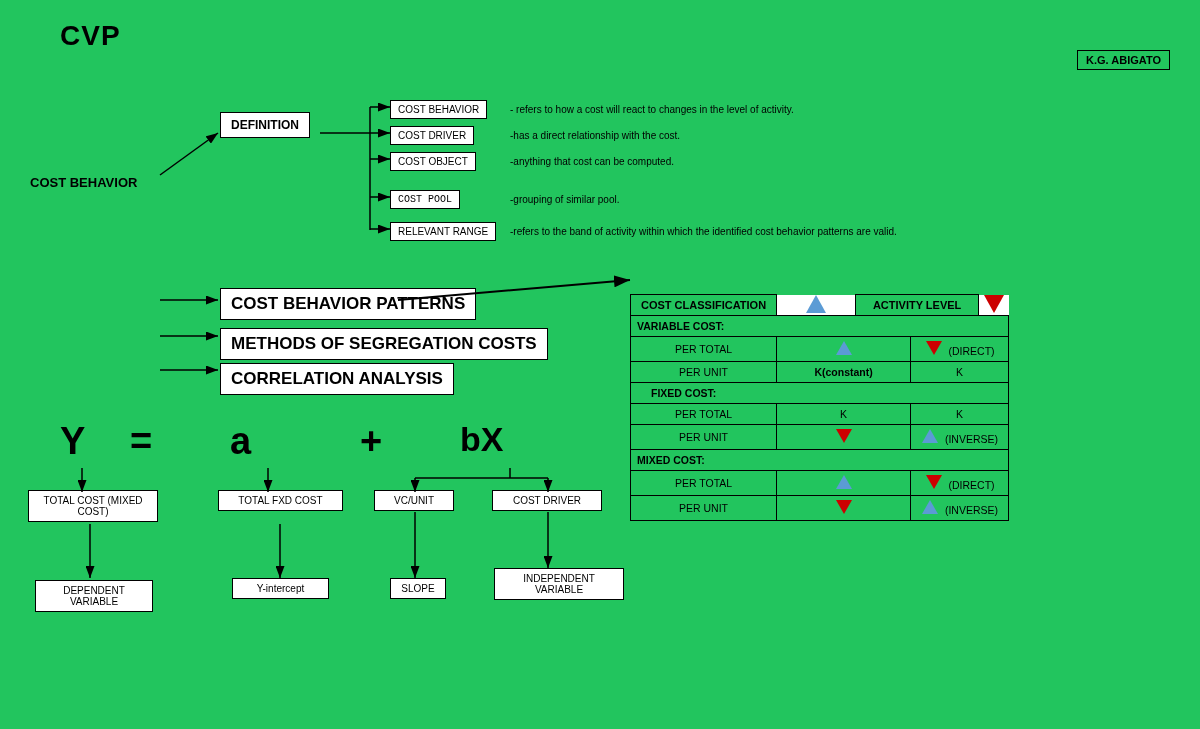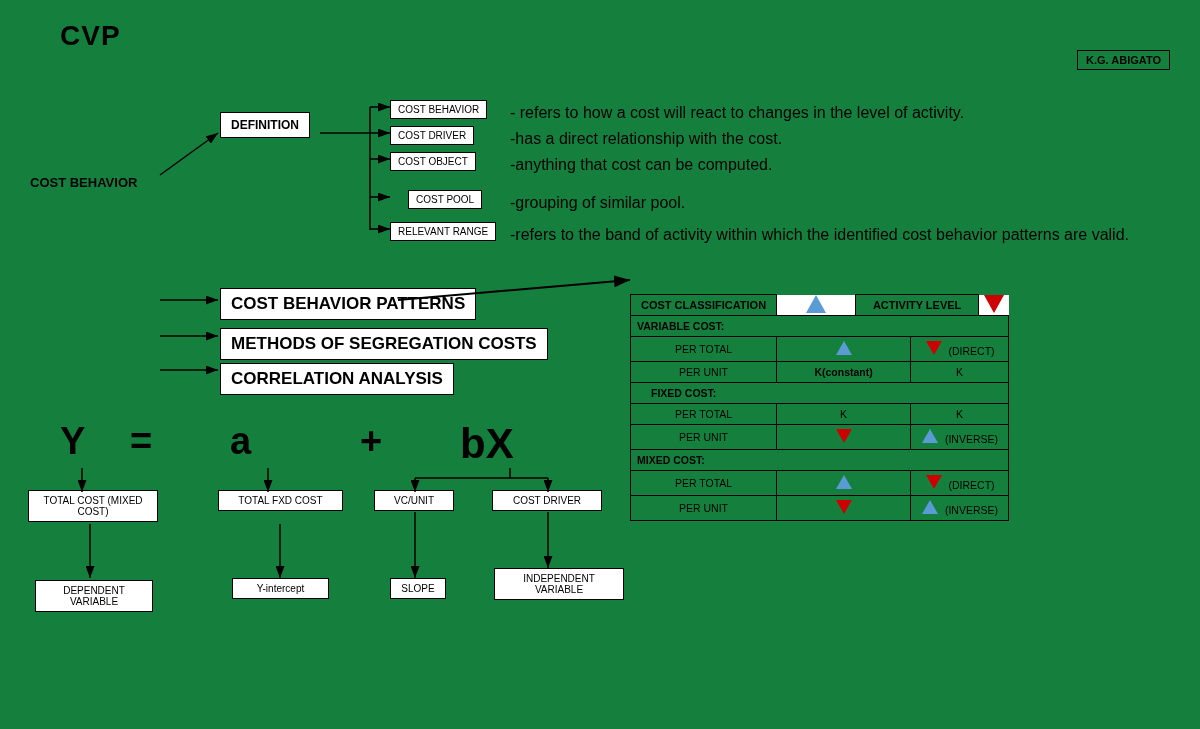--- a/index.html
+++ b/index.html
@@ -10,21 +10,21 @@
       width: 1200px;
       height: 729px;
       overflow: hidden;
       position: relative;
     }
 
     .page {
       width: 1200px;
       height: 729px;
       position: relative;
-      background: #15803d;
+      background: #22c55e;
     }
 
     
     .title {
       position: absolute;
       top: 20px;
       left: 60px;
       font-size: 28px;
       font-weight: 900;
       font-family: Arial Black, Arial, sans-serif;
@@ -66,21 +66,21 @@
     .def-item {
       position: absolute;
       border: 1px solid #000;
       padding: 3px 7px;
       font-size: 10px;
       background: #fff;
     }
 
     .def-desc {
       position: absolute;
-      font-size: 16px;
+      font-size: 10px;
     }
 
     
     .arrows-svg {
       position: absolute;
       top: 0;
       left: 0;
       width: 1200px;
       height: 729px;
       pointer-events: none;
@@ -122,21 +122,21 @@
       position: absolute;
       top: 420px;
       left: 360px;
       font-size: 38px;
       font-weight: bold;
     }
     .formula-bx {
       position: absolute;
       top: 420px;
       left: 460px;
-      font-size: 42px;
+      font-size: 34px;
       font-weight: bold;
     }
 
     
     .small-box {
       position: absolute;
       border: 1.5px solid #000;
       padding: 4px 8px;
       font-size: 10px;
       background: #fff;
@@ -223,21 +223,21 @@
 
   <div class="def-item" style="top:100px; left:390px;">COST BEHAVIOR</div>
   <div class="def-desc" style="top:104px; left:510px;">- refers to how a cost will react to changes in the level of activity.</div>
 
   <div class="def-item" style="top:126px; left:390px;">COST DRIVER</div>
   <div class="def-desc" style="top:130px; left:510px;">-has a direct relationship with the cost.</div>
 
   <div class="def-item" style="top:152px; left:390px;">COST OBJECT</div>
   <div class="def-desc" style="top:156px; left:510px;">-anything that cost can be computed.</div>
 
-  <div class="def-item" style="top:190px; left:408px;">COST POOL</div>
+  <div class="def-item" style="top:190px; left:390px;font-family:Liberation Mono, monospace;">COST POOL</div>
   <div class="def-desc" style="top:194px; left:510px;">-grouping of similar pool.</div>
 
   <div class="def-item" style="top:222px; left:390px;">RELEVANT RANGE</div>
   <div class="def-desc" style="top:226px; left:510px;">-refers to the band of activity within which the identified cost behavior patterns are valid.</div>
 
   <div class="mid-box" style="top:288px; left:220px;">COST BEHAVIOR PATTERNS</div>
   <div class="mid-box" style="top:328px; left:220px;">METHODS OF SEGREGATION COSTS</div>
   <div class="mid-box" style="top:363px; left:220px;">CORRELATION ANALYSIS</div>
 
   <div class="formula-y">Y</div>

